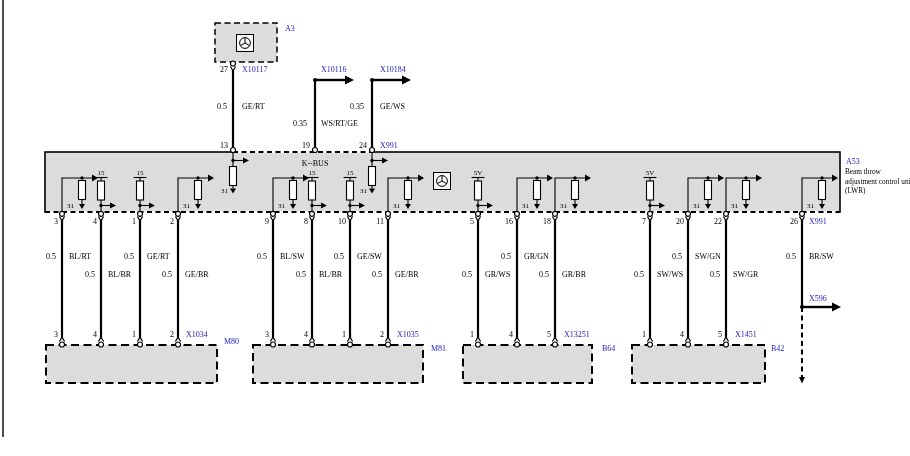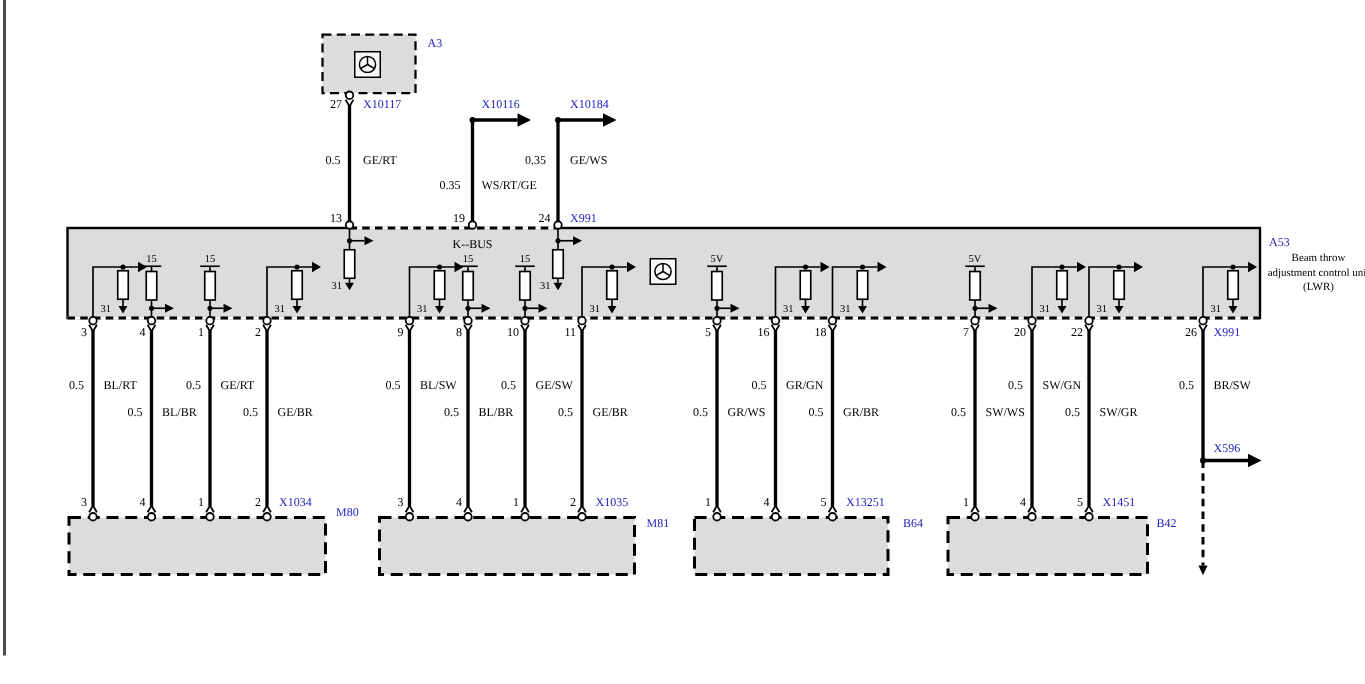--- a/index.html
+++ b/index.html
@@ -1,17 +1,17 @@
 <!DOCTYPE html>
 <html><head>
 <meta charset="utf-8">
 <style>
   html,body { margin:0; padding:0; background:#fff; }
   #page { position:relative; width:910px; height:456px; background:#ffffff; overflow:hidden;
-          font-family:"Liberation Serif","DejaVu Serif",serif;text-align:center; }
+          font-family:"Liberation Serif","DejaVu Serif",serif; }
   svg text { font-family:"Liberation Serif","DejaVu Serif",serif; font-size:8px; fill:#000; }
   svg text.term { font-size:7px; }
   svg text.blue { fill:#1d1dbe; }
   .end { text-anchor:end; } .mid { text-anchor:middle; }
   .ln   { stroke:#000; stroke-width:1.1; fill:none; }
   .lnw  { stroke:#000; stroke-width:2.4; fill:none; }
   .wire { stroke:#000; stroke-width:2.2; fill:none; }
   .res  { fill:#ffffff; stroke:#000; stroke-width:1.1; }
   .pin  { fill:#ffffff; stroke:#000; stroke-width:1.2; }
   .fk   { stroke:#000; stroke-width:1.2; fill:none; }

